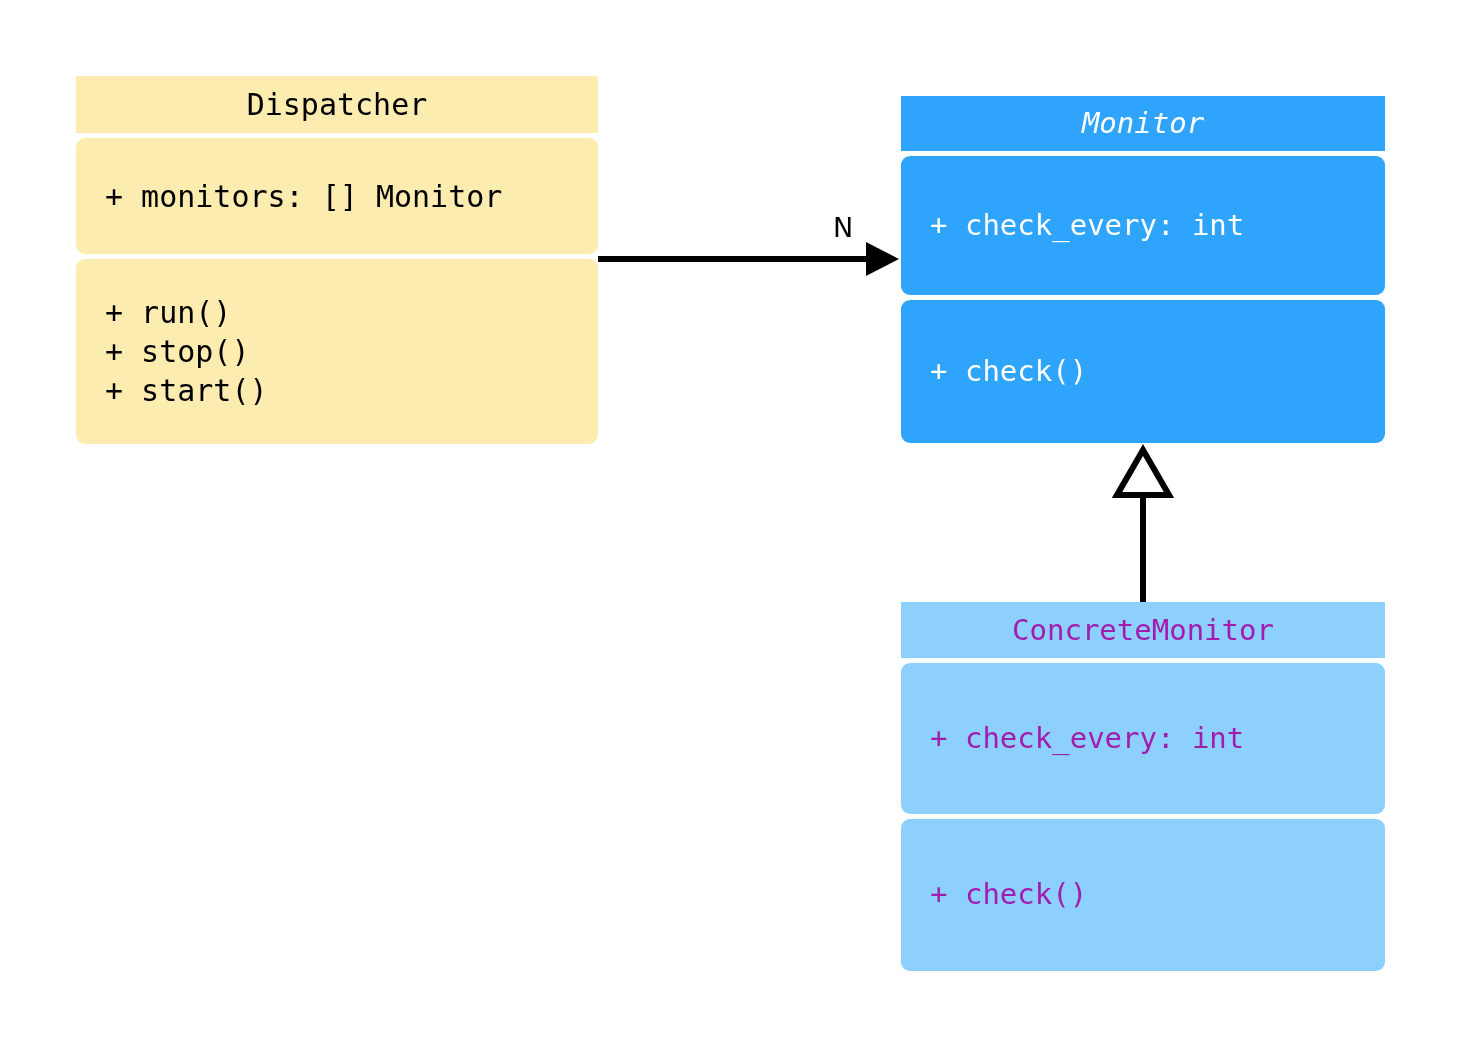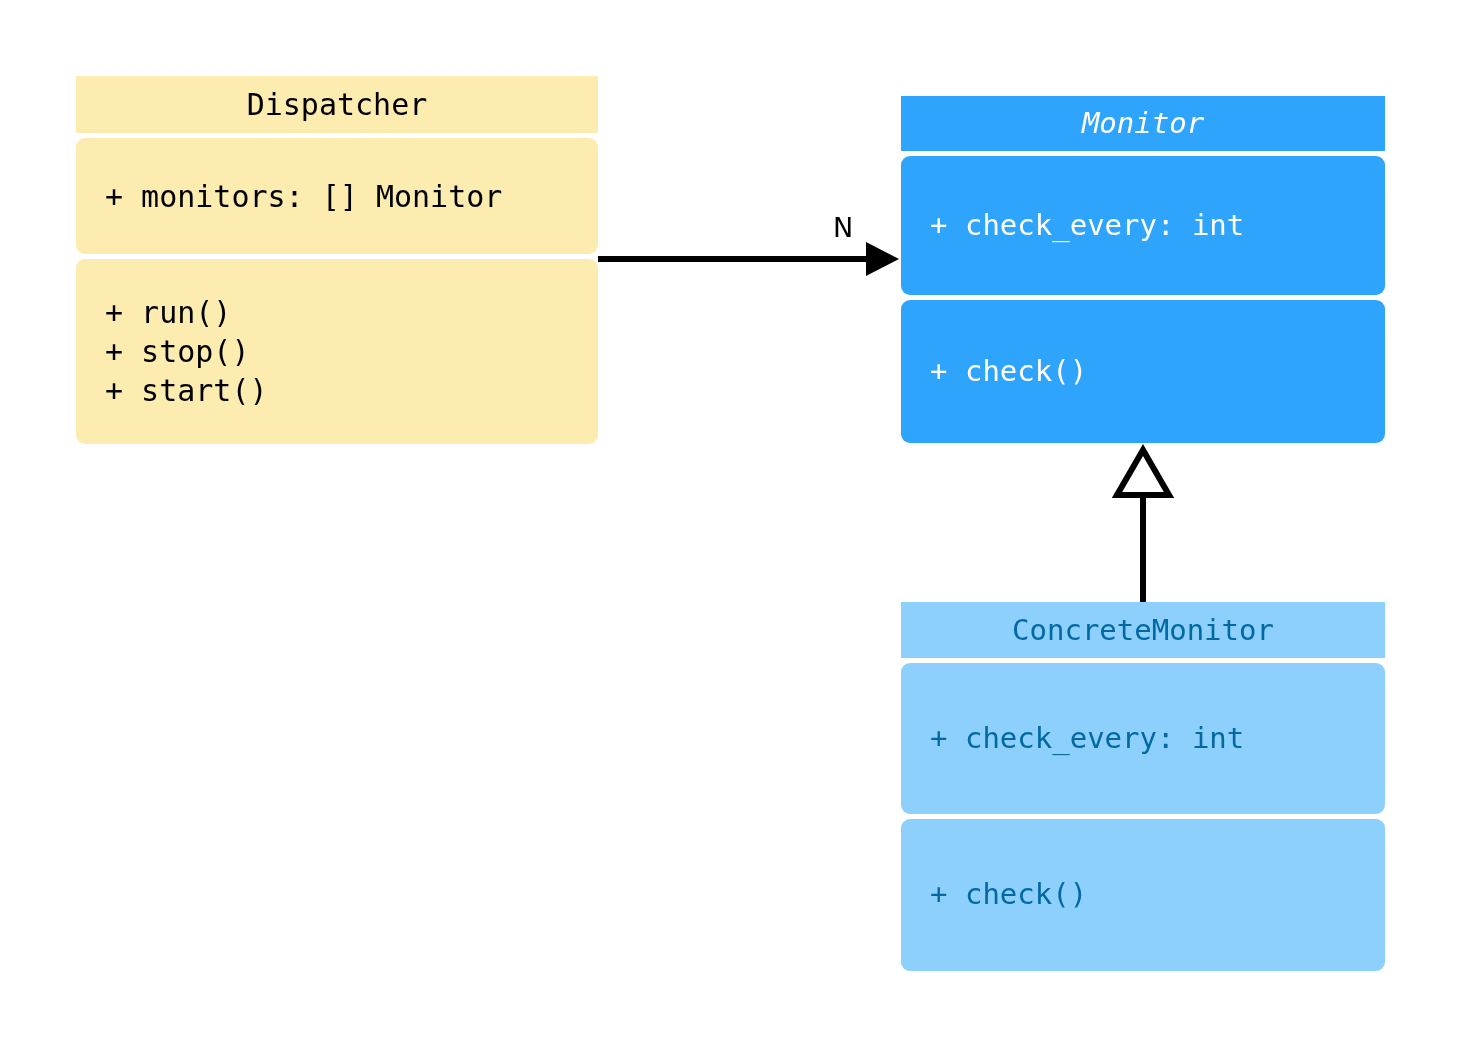--- a/index.html
+++ b/index.html
@@ -56,21 +56,21 @@
   .class-dispatcher .compartment { background: #fdecaf; color: #000000; }
   .class-dispatcher .title { font-size: 30px; }
   .class-dispatcher .members { font-size: 30px; }
 
   
   .class-monitor .compartment { background: #2fa4fc; color: #ffffff; }
   .class-monitor .title { font-size: 29px; font-style: italic; margin-top: 20px; }
   .class-monitor .members { font-size: 29px; }
 
   
-  .class-concrete .compartment { background: #8dd0fd; color: #0369a1; text-align: center; }
+  .class-concrete .compartment { background: #8dd0fd; color: #a21caf; text-align: center; }
   .class-concrete .title { font-size: 29px; }
   .class-concrete .members { font-size: 29px; }
 
   
   .gap { height: 5px; background: #ffffff; flex: 0 0 auto; }
 
   
   .connector-layer {
     position: absolute;
     left: 0; top: 0;

